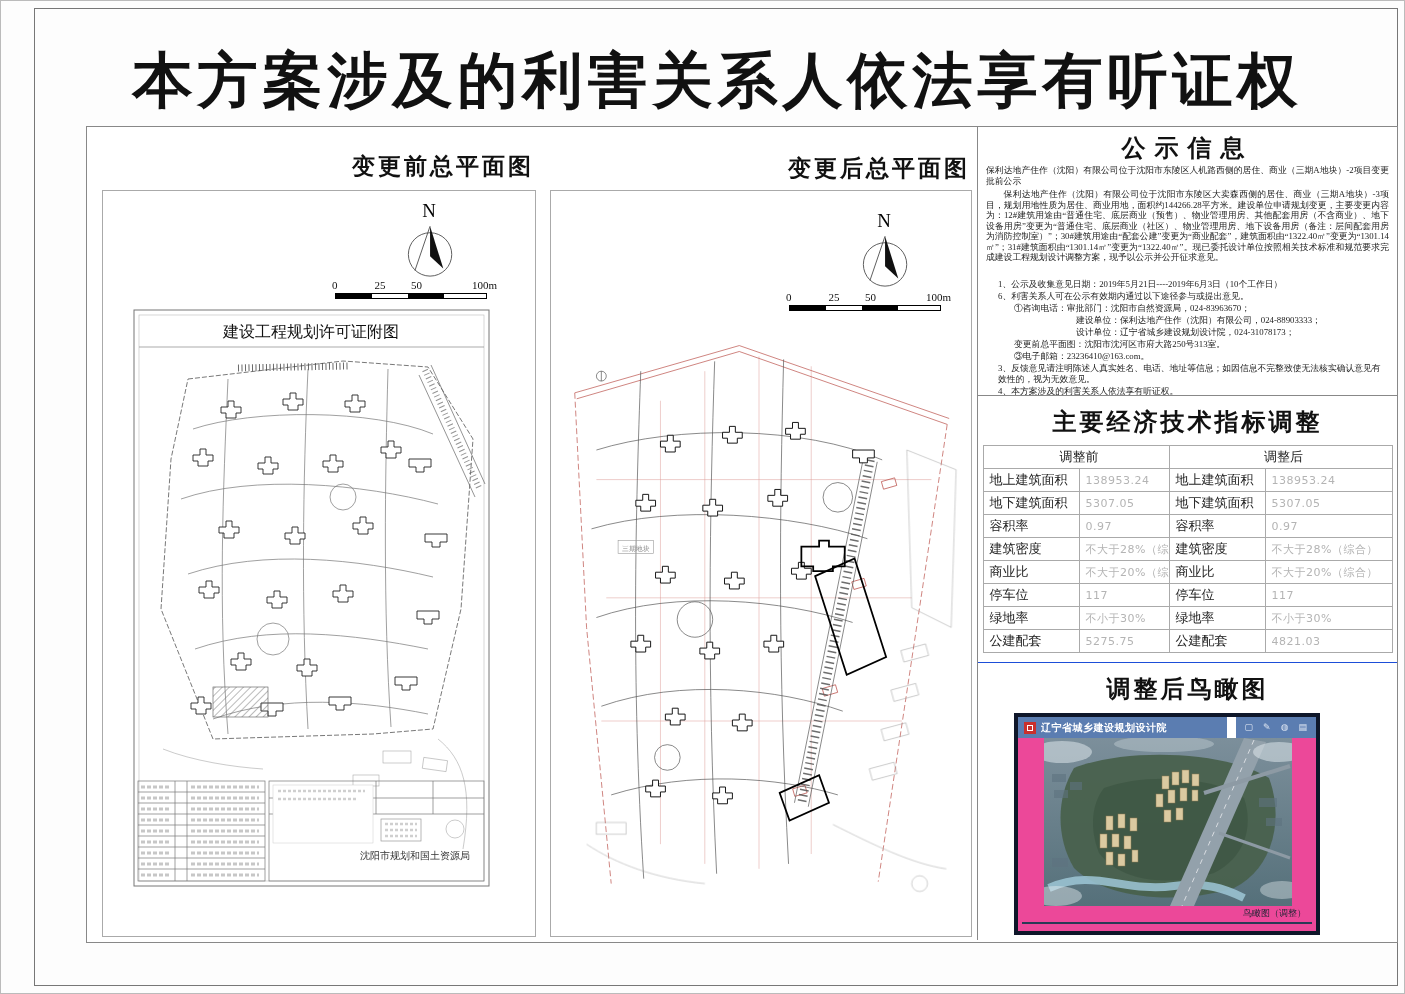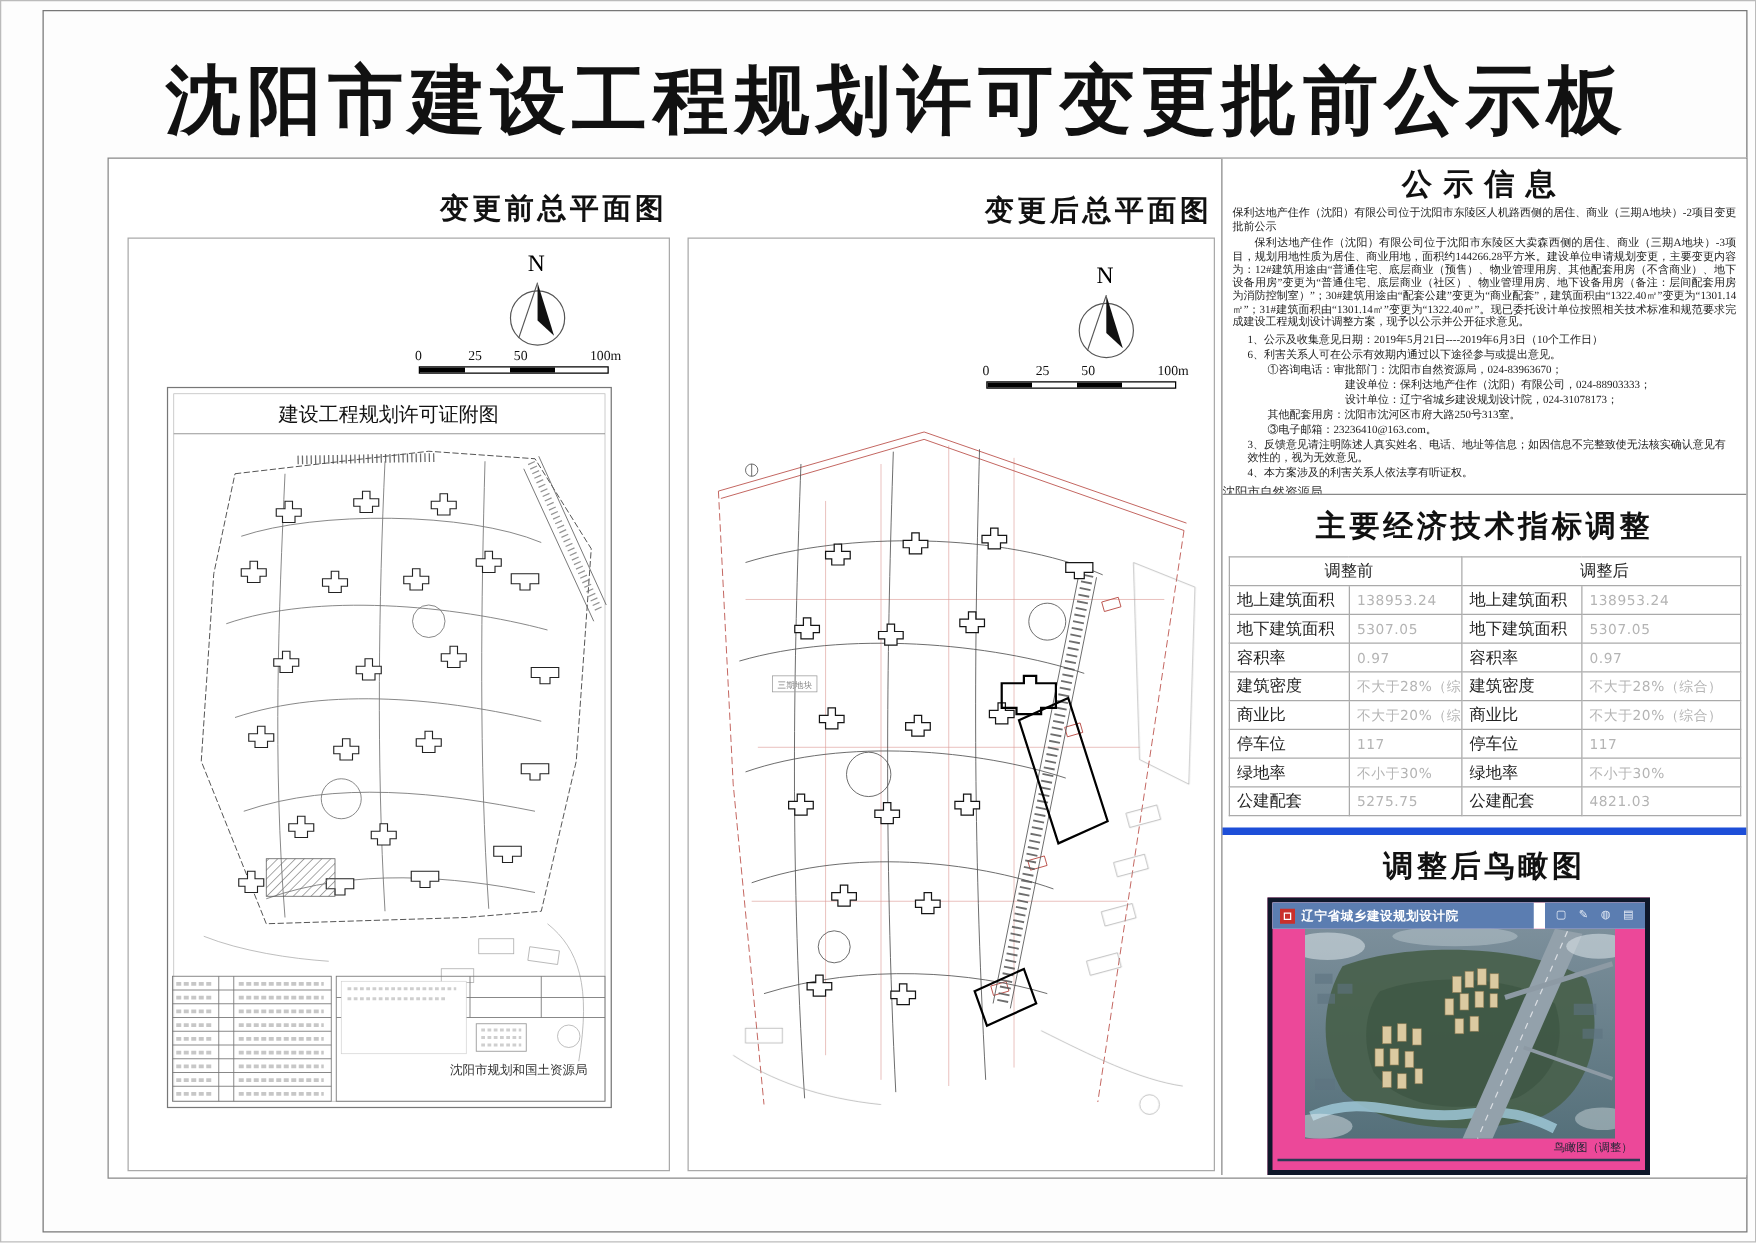--- a/index.html
+++ b/index.html
@@ -35,27 +35,27 @@
   .scalebar .bar{position:absolute;left:0;right:0;top:14px;height:4px;border:1px solid #000;
     background:linear-gradient(90deg,#000 0 24%,#fff 24% 48%,#000 48% 72%,#fff 72% 100%)}
 
   .plan-svg{position:absolute;background:#fff}
   .left-plan{left:30px;top:118px;width:357px;height:578px}
   .mid-plan{left:6px;top:138px;width:404px;height:582px}
 
   .right-panel{position:absolute;left:890px;top:0;width:419px;height:813px;border-left:1px solid #888;background:#fff}
   .sec{overflow:hidden;position:relative}
   .notice-sec{height:268px;border-bottom:1px solid #888}
-  .ind-sec{height:266px;border-bottom:6px solid #1d4ed8}
+  .ind-sec{height:266px;border-bottom:1px solid #1d4ed8}
   .bird-sec{height:277px}
 
   .n-title{text-align:center;font-size:24px;font-weight:bold;letter-spacing:9px;margin:8px 0 0;line-height:26px}
   .n-intro{font-size:8.8px;line-height:10.5px;color:#222;margin:4px 8px 0;text-align:justify}
   .n-body{font-size:8.8px;line-height:10.5px;color:#222;margin:3px 8px 0;text-indent:2em;text-align:justify}
-  .n-items{margin:3px 8px 0}
+  .n-items{margin:16px 8px 0}
   .nitem{font-size:8.8px;line-height:11px;color:#222;margin-top:1px}
   .ind1{padding-left:12px}.ind2{padding-left:28px}.ind3{padding-left:90px}
   .n-sig{margin-top:4px;padding-right:58px;font-size:10px;line-height:13px;color:#333}
 
   .sec-title{text-align:center;font-size:24px;font-weight:bold;letter-spacing:3px;margin:12px 0 0;line-height:28px}
   table.ind{width:410px;margin:9px auto 0;border-collapse:collapse;border:1px solid #999;table-layout:fixed}
   table.ind td{border:1px solid #aaa;height:22px;padding:0 0 0 6px;white-space:nowrap;overflow:hidden}
   td.hd{text-align:center;font-size:13px;color:#222;padding:0}
   td.lab{font-size:13px;color:#222}
   td.val{font-family:"DejaVu Sans",sans-serif;font-size:11px;color:#b4b4b4;letter-spacing:0.5px}
@@ -71,21 +71,21 @@
   .render{position:absolute;left:26px;right:24px;top:21px;bottom:25px}
   .vcaption{position:absolute;right:10px;bottom:11px;font-size:9px;color:#1d2533}
   .vfootline{position:absolute;left:4px;right:4px;bottom:7px;border-top:2px solid #2a3a55}
 
   svg text{font-family:"Liberation Serif","DejaVu Serif",serif}
 </style>
 </head>
 <body>
 
 <div class="outer-frame"></div>
-<h1 class="page-title">沈阳市建设工程规划许可变更批前公示板</h1>
+<h1 class="page-title">本方案涉及的利害关系人依法享有听证权</h1>
 
 <div class="content-frame">
 
   <div class="panel-heading head-left">变更前总平面图</div>
   <div class="plan-box left-box">
 
     <svg class="north" viewBox="0 0 70 100">
       <text x="33" y="20" text-anchor="middle" font-size="20">N</text>
       <circle cx="34" cy="60" r="23" fill="none" stroke="#555" stroke-width="1"></circle>
       <polygon points="34,30 48,75 34,62" fill="#111"></polygon>
@@ -333,21 +333,21 @@
     <section class="sec notice-sec">
       <h2 class="n-title">公示信息</h2>
       <p class="n-intro">保利达地产住作（沈阳）有限公司位于沈阳市东陵区人机路西侧的居住、商业（三期A地块）-2项目变更批前公示</p>
       <p class="n-body">保利达地产住作（沈阳）有限公司位于沈阳市东陵区大卖森西侧的居住、商业（三期A地块）-3项目，规划用地性质为居住、商业用地，面积约144266.28平方米。建设单位申请规划变更，主要变更内容为：12#建筑用途由“普通住宅、底层商业（预售）、物业管理用房、其他配套用房（不含商业）、地下设备用房”变更为“普通住宅、底层商业（社区）、物业管理用房、地下设备用房（备注：层间配套用房为消防控制室）”；30#建筑用途由“配套公建”变更为“商业配套”，建筑面积由“1322.40㎡”变更为“1301.14㎡”；31#建筑面积由“1301.14㎡”变更为“1322.40㎡”。现已委托设计单位按照相关技术标准和规范要求完成建设工程规划设计调整方案，现予以公示并公开征求意见。</p>
       <div class="n-items">
         <div class="nitem ind1">1、公示及收集意见日期：2019年5月21日----2019年6月3日（10个工作日）</div>
         <div class="nitem ind1">6、利害关系人可在公示有效期内通过以下途径参与或提出意见。</div>
         <div class="nitem ind2">①咨询电话：审批部门：沈阳市自然资源局，024-83963670；</div>
         <div class="nitem ind3">建设单位：保利达地产住作（沈阳）有限公司，024-88903333；</div>
         <div class="nitem ind3">设计单位：辽宁省城乡建设规划设计院，024-31078173；</div>
-        <div class="nitem ind2">其他配套用房：沈阳市沈河区市府大路250号313室。</div>
+        <div class="nitem ind2">变更前总平面图：沈阳市沈河区市府大路250号313室。</div>
         <div class="nitem ind2">③电子邮箱：23236410@163.com。</div>
         <div class="nitem ind1">3、反馈意见请注明陈述人真实姓名、电话、地址等信息；如因信息不完整致使无法核实确认意见有效性的，视为无效意见。</div>
         <div class="nitem ind1">4、本方案涉及的利害关系人依法享有听证权。</div>
       </div>
       <div class="n-sig">
         <div>沈阳市自然资源局</div>
 
       </div>
     </section>
 

